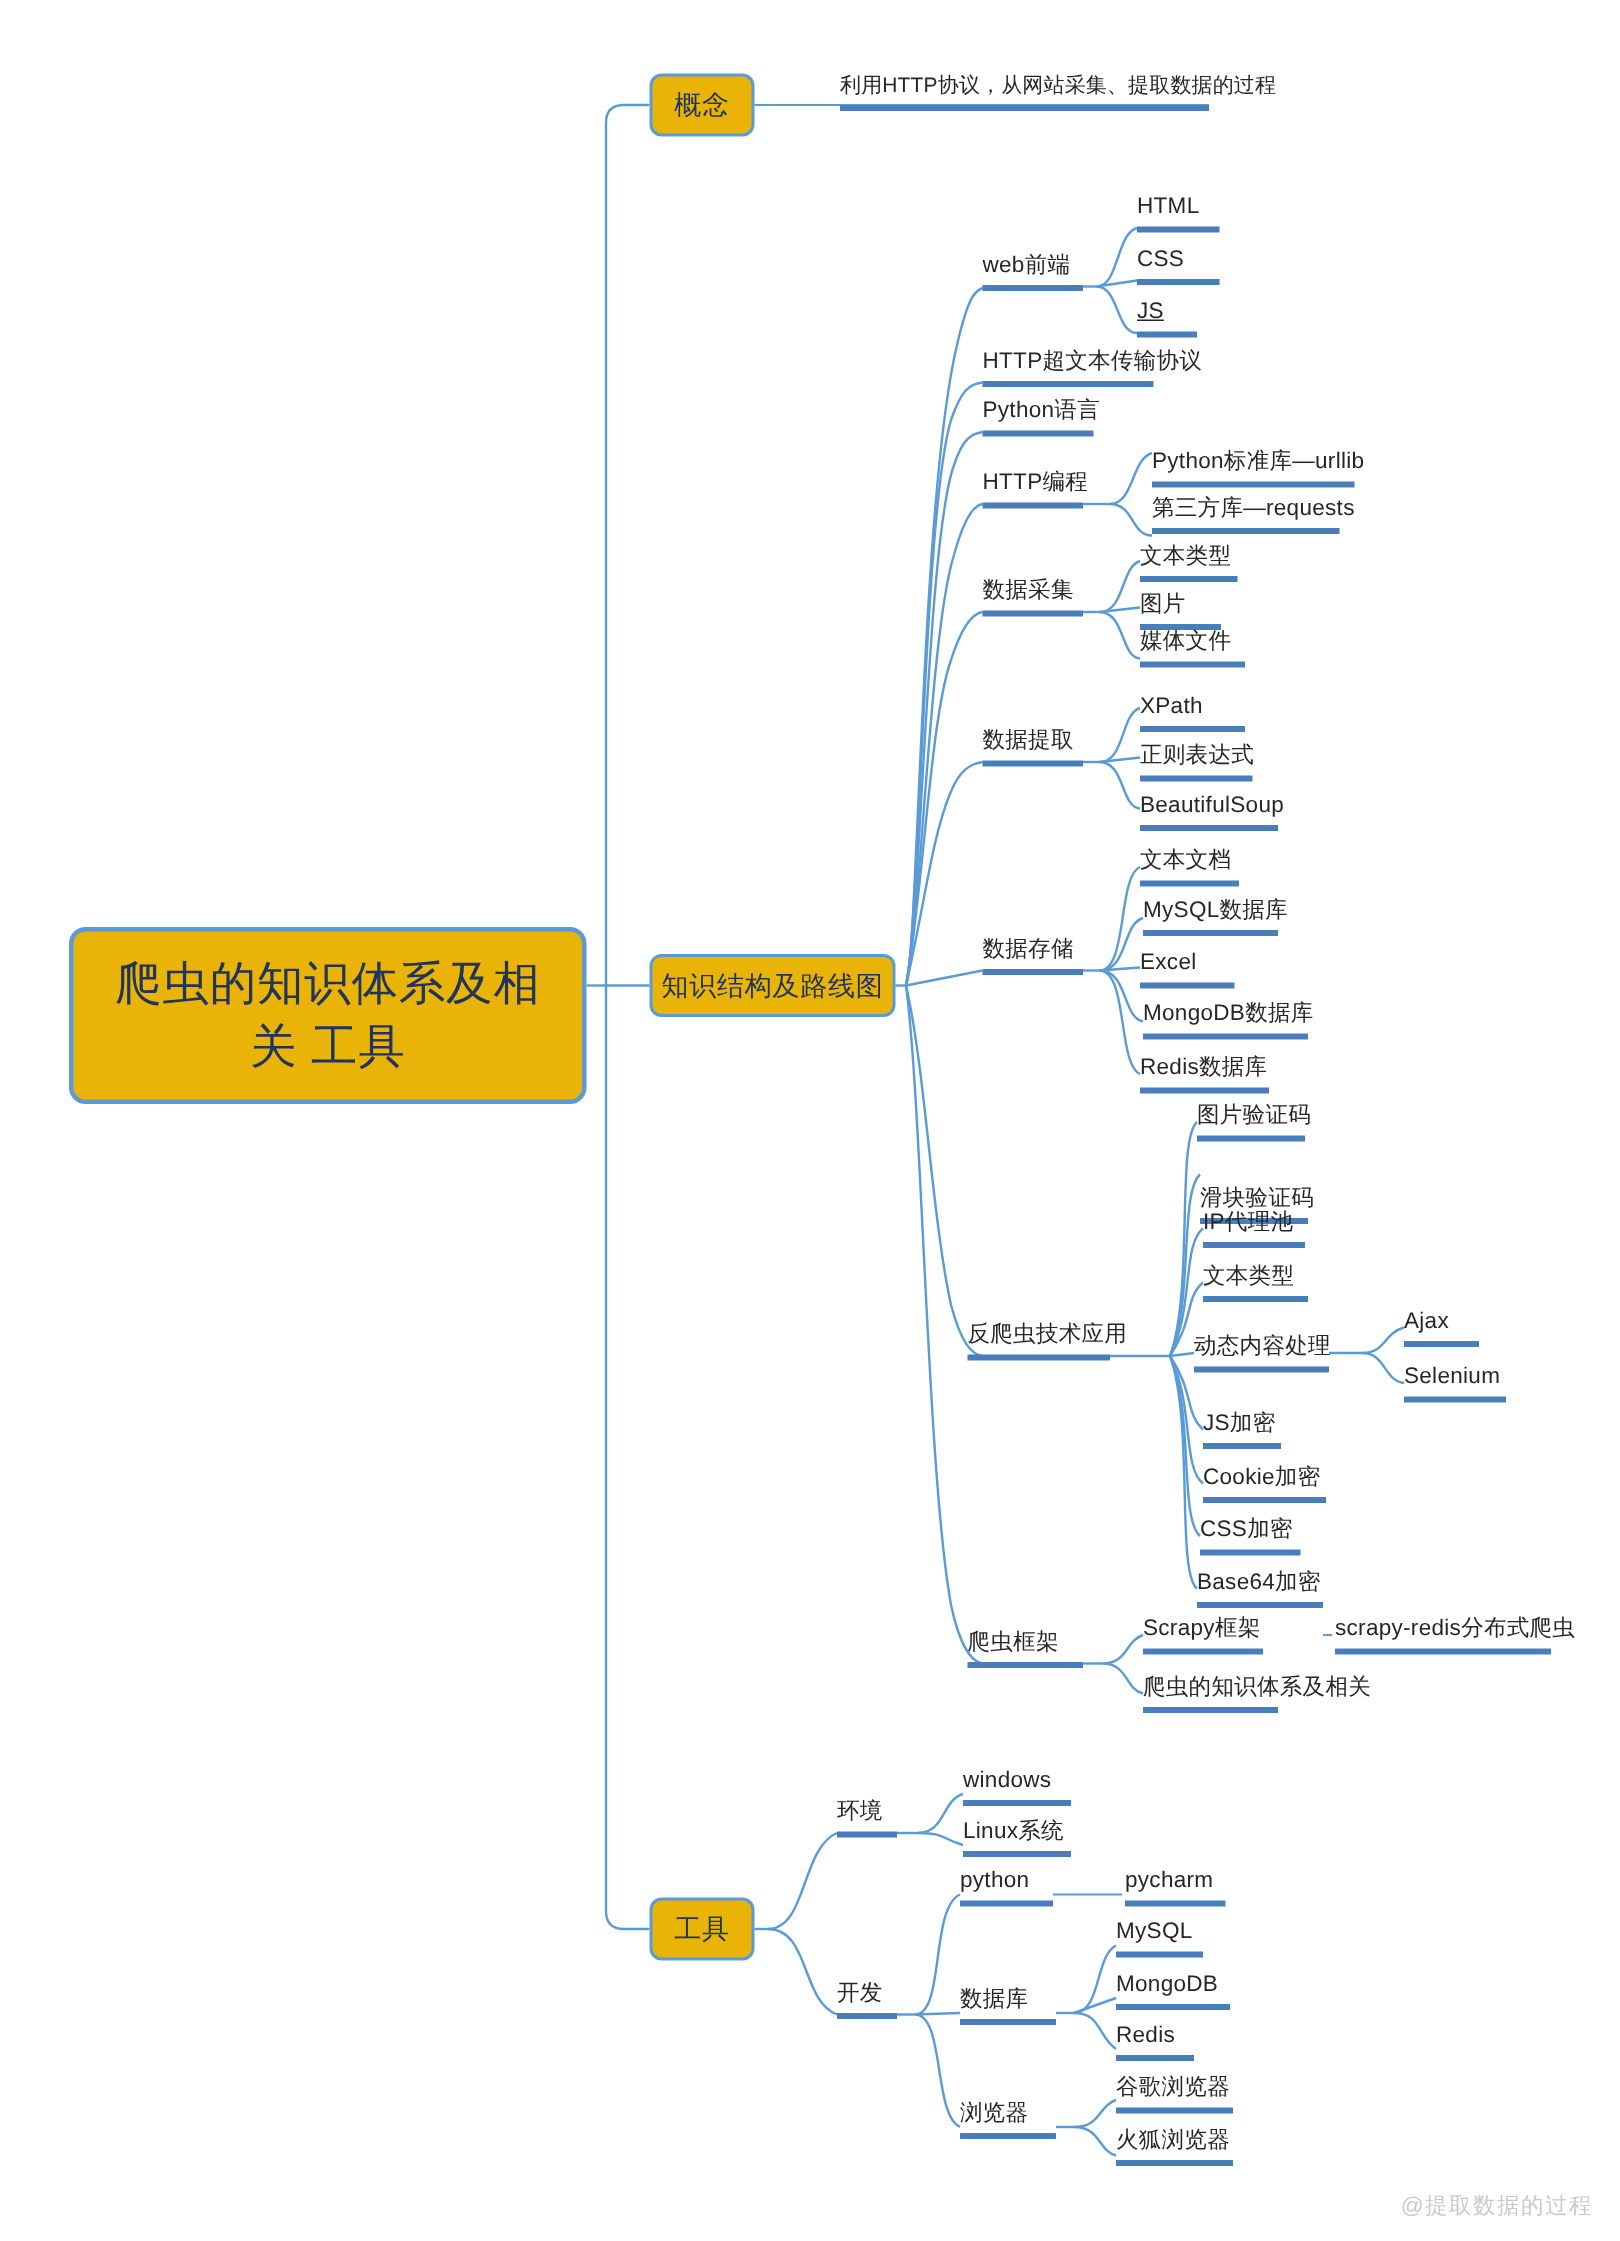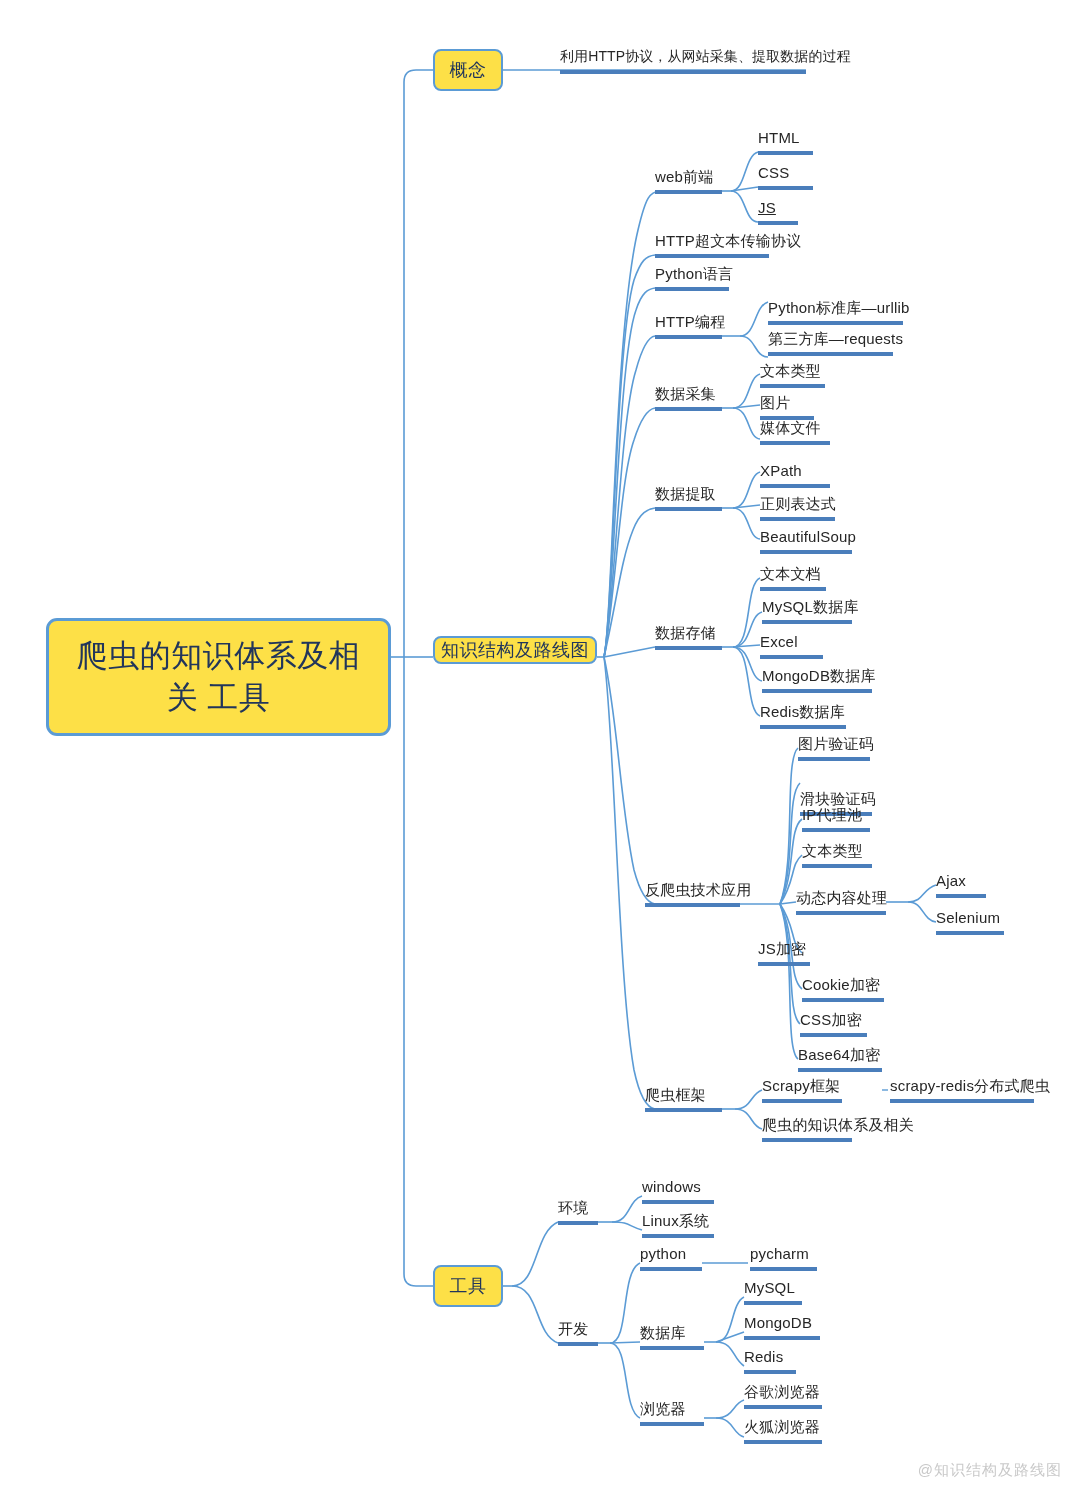--- a/index.html
+++ b/index.html
@@ -11,40 +11,40 @@
     overflow:hidden;
     -webkit-font-smoothing:antialiased;
   }
   #canvas{position:absolute;left:0;top:0;width:1080px;height:1494px;}
   svg#links{position:absolute;left:0;top:0;width:1080px;height:1494px;pointer-events:none;}
 
   
   .boxnode{
     position:absolute;
     box-sizing:border-box;
-    background:#fde047;
+    background:#eab308;
     border:2px solid #5b9bd5;
     border-radius:9px;
     color:#21355b;
     display:flex;
     align-items:center;
     justify-content:center;
     text-align:center;
     line-height:1.35;
     letter-spacing:0.5px;
   }
   .boxnode.root{
     left:46px;top:618px;width:345px;height:118px;
     font-size:31px;border-radius:11px;border-width:3px;padding:0 14px;
   }
   .boxnode.l1{
     font-size:18px;border-radius:8px;
   }
   #node-gainian{left:433px;top:49px;width:70px;height:42px;}
-  #node-zhishi{left:433px;top:636px;width:164px;height:28px;}
+  #node-zhishi{left:433px;top:636px;width:164px;height:42px;}
   #node-gongju{left:433px;top:1265px;width:70px;height:42px;}
 
   
   .tnode{
     position:absolute;
     box-sizing:border-box;
     color:#262626;
     font-size:15px;
     white-space:nowrap;
     padding-bottom:5px;
@@ -209,21 +209,21 @@
   <div class="tnode" style="left:762px;top:598px;width:90px;">MySQL数据库</div>
   <div class="tnode" style="left:760px;top:633px;width:63px;">Excel</div>
   <div class="tnode" style="left:762px;top:667px;width:110px;">MongoDB数据库</div>
   <div class="tnode" style="left:760px;top:703px;width:86px;">Redis数据库</div>
 
   <div class="tnode" style="left:798px;top:735px;width:72px;">图片验证码</div>
   <div class="tnode" style="left:800px;top:770px;width:72px;margin-top:20px;">滑块验证码</div>
   <div class="tnode" style="left:802px;top:806px;width:68px;">IP代理池</div>
   <div class="tnode" style="left:802px;top:842px;width:70px;">文本类型</div>
   <div class="tnode" style="left:796px;top:889px;width:90px;">动态内容处理</div>
-  <div class="tnode" style="left:758px;top:940px;width:52px;">JS加密</div>
+  <div class="tnode" style="left:802px;top:940px;width:52px;">JS加密</div>
   <div class="tnode" style="left:802px;top:976px;width:82px;">Cookie加密</div>
   <div class="tnode" style="left:800px;top:1011px;width:67px;">CSS加密</div>
   <div class="tnode" style="left:798px;top:1046px;width:84px;">Base64加密</div>
 
   <div class="tnode" style="left:936px;top:872px;width:50px;">Ajax</div>
   <div class="tnode" style="left:936px;top:909px;width:68px;">Selenium</div>
 
   <div class="tnode" style="left:762px;top:1077px;width:80px;">Scrapy框架</div>
   <div class="tnode" style="left:762px;top:1116px;width:90px;">爬虫的知识体系及相关</div>
   <div class="tnode" style="left:890px;top:1077px;width:144px;">scrapy-redis分布式爬虫</div>
@@ -240,14 +240,14 @@
 
   <div class="tnode" style="left:750px;top:1245px;width:67px;">pycharm</div>
 
   <div class="tnode" style="left:744px;top:1279px;width:58px;">MySQL</div>
   <div class="tnode" style="left:744px;top:1314px;width:76px;">MongoDB</div>
   <div class="tnode" style="left:744px;top:1348px;width:52px;">Redis</div>
 
   <div class="tnode" style="left:744px;top:1383px;width:78px;">谷歌浏览器</div>
   <div class="tnode" style="left:744px;top:1418px;width:78px;">火狐浏览器</div>
 
-  <div id="watermark">@知识结构及路线图</div>
+  <div id="watermark">@提取数据的过程</div>
 </div>
 
 </body></html>

